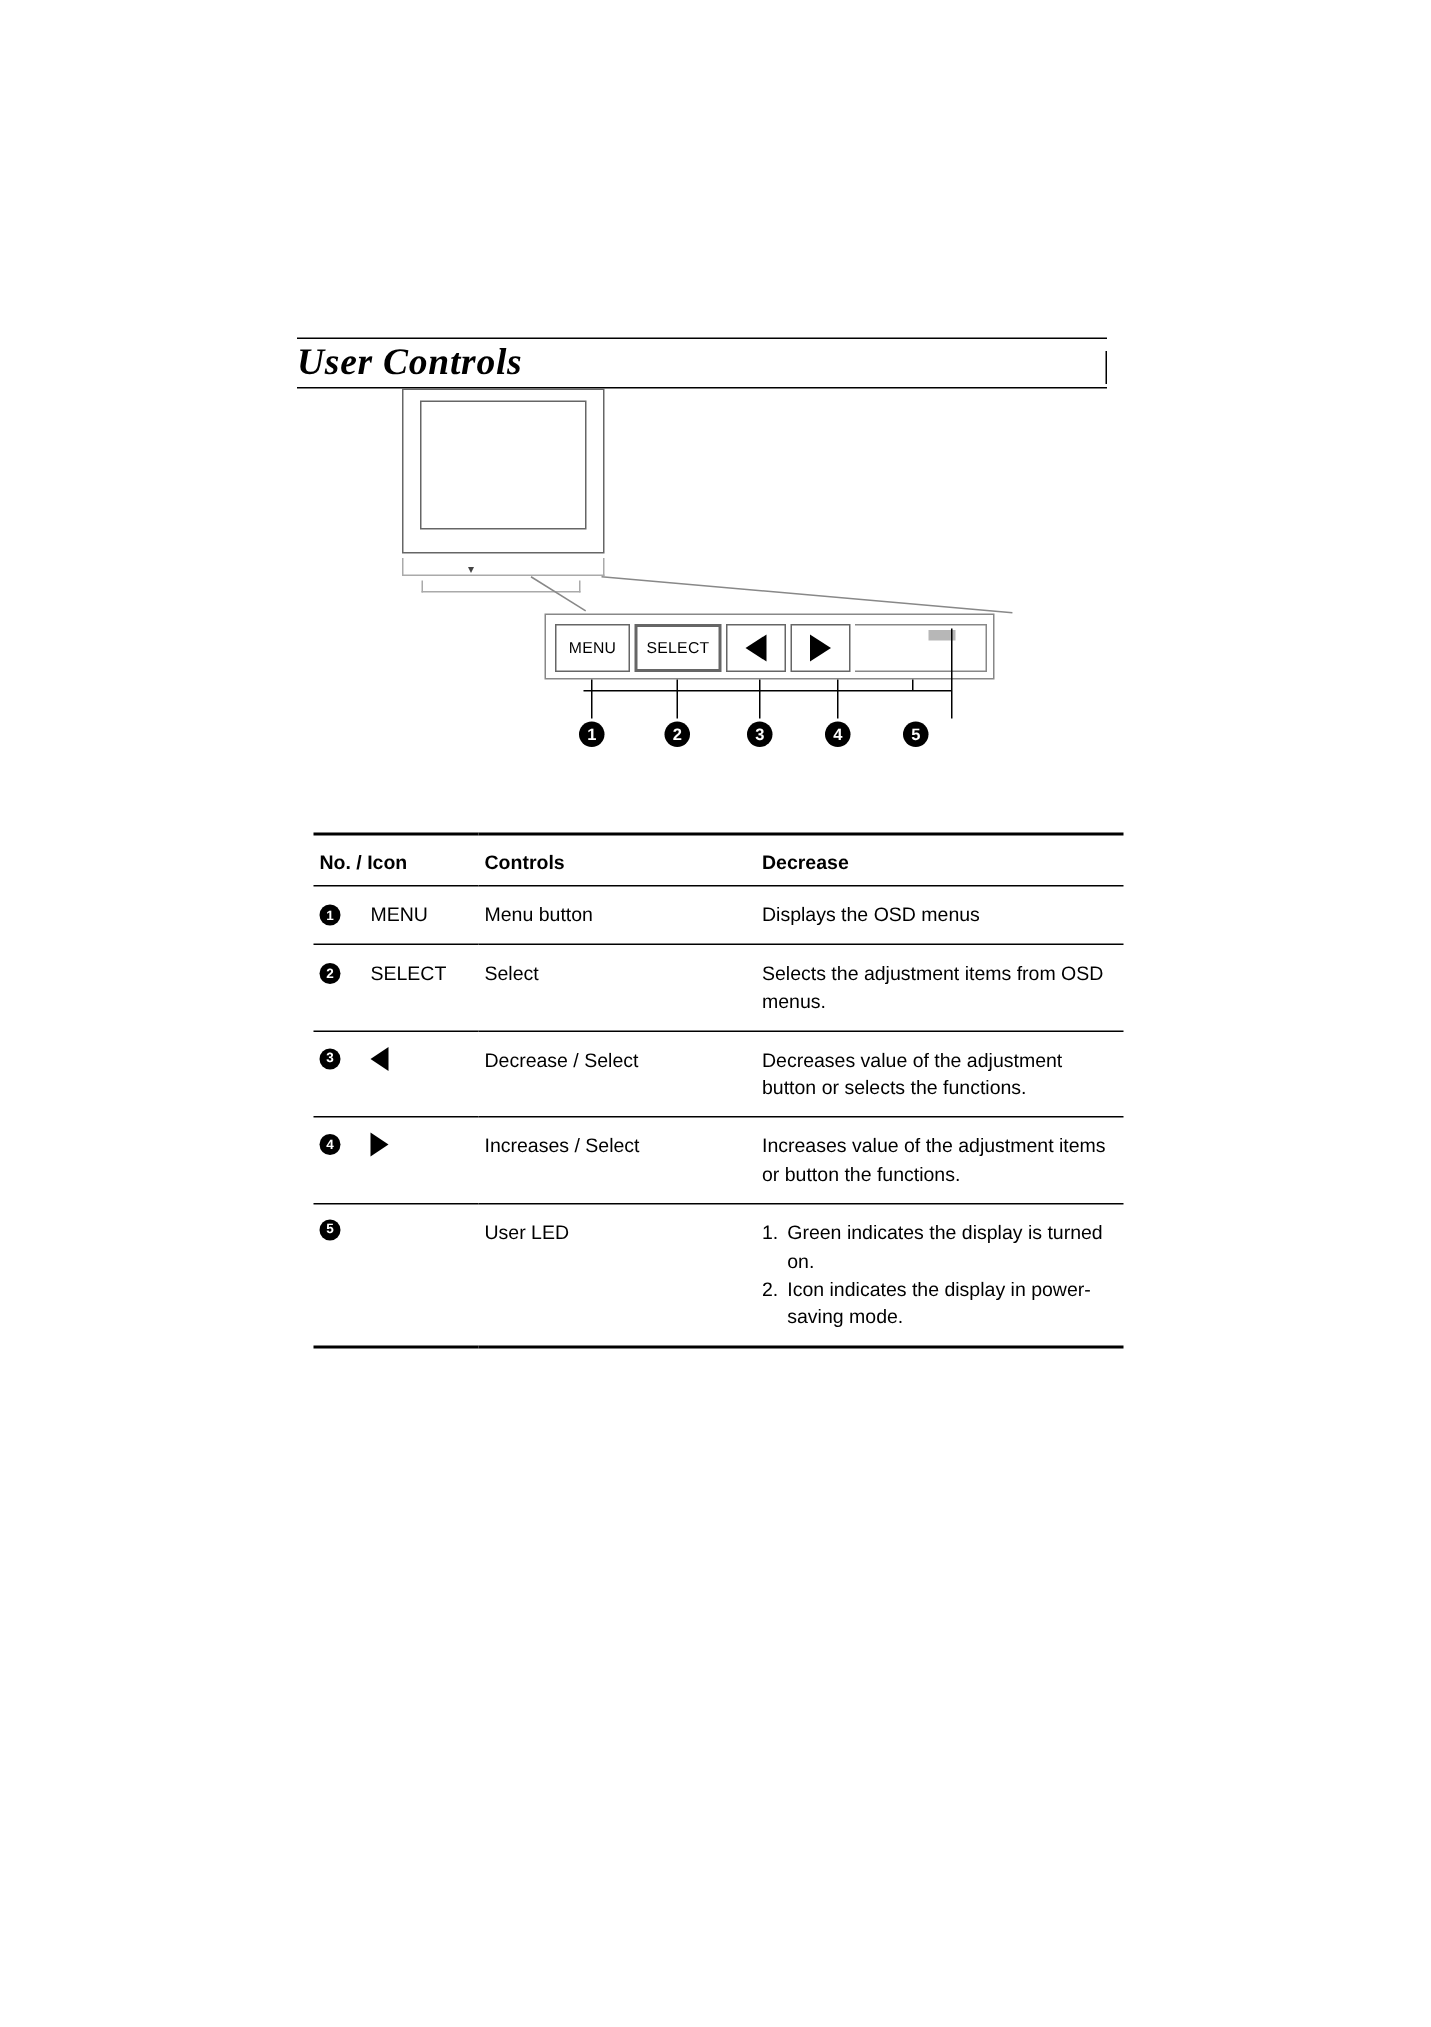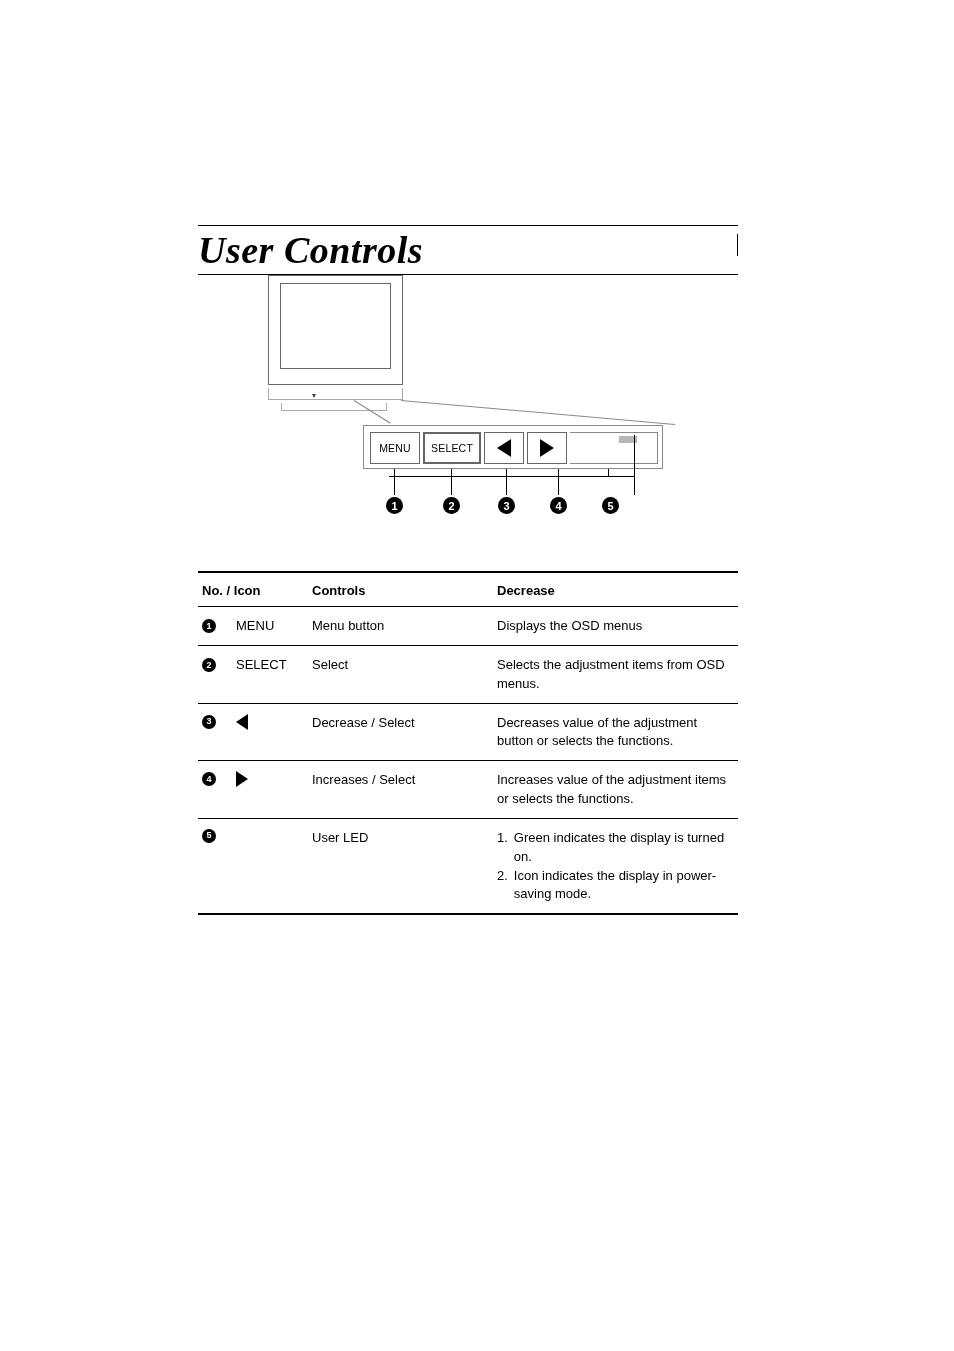--- a/index.html
+++ b/index.html
@@ -25,21 +25,21 @@
       display: flex;
       align-items: center;
       border-bottom: 1px solid #000;
       padding-bottom: 2px;
       position: relative;
     }
     .main-title {
       font-family: "Times New Roman", Times, serif;
       font-style: italic;
       font-weight: bold;
-      font-size: 38px;
+      font-size: 25px;
       letter-spacing: 0.5px;
     }
     .title-mark {
       position: absolute;
       right: 0;
       top: 6px;
       width: 1px;
       height: 22px;
       border-right: 1.5px solid #000;
     }
@@ -182,20 +182,21 @@
     .hbar {
       position: absolute;
       height: 1px;
       background: #000;
     }
     
     .tbl {
       width: 100%;
       border-collapse: collapse;
       font-size: 13px;
+      margin-left: 11px;
     }
     .tbl thead tr {
       border-top: 2px solid #000;
       border-bottom: 1.5px solid #000;
     }
     .tbl th {
       text-align: left;
       font-family: Arial, sans-serif;
       font-weight: bold;
       font-size: 13px;
@@ -338,21 +339,21 @@
         <td>Decreases value of the adjustment button or selects the functions.</td>
       </tr>
       <tr>
         <td>
           <div class="icon-cell">
             <span class="num-badge">4</span>
             <span class="mini-arrow-right"></span>
           </div>
         </td>
         <td>Increases / Select</td>
-        <td>Increases value of the adjustment items or selects the functions.</td>
+        <td>Increases value of the adjustment items or button the functions.</td>
       </tr>
       <tr>
         <td>
           <div class="icon-cell">
             <span class="num-badge">5</span>
           </div>
         </td>
         <td>User LED</td>
         <td>
           <ul class="fn-list">

